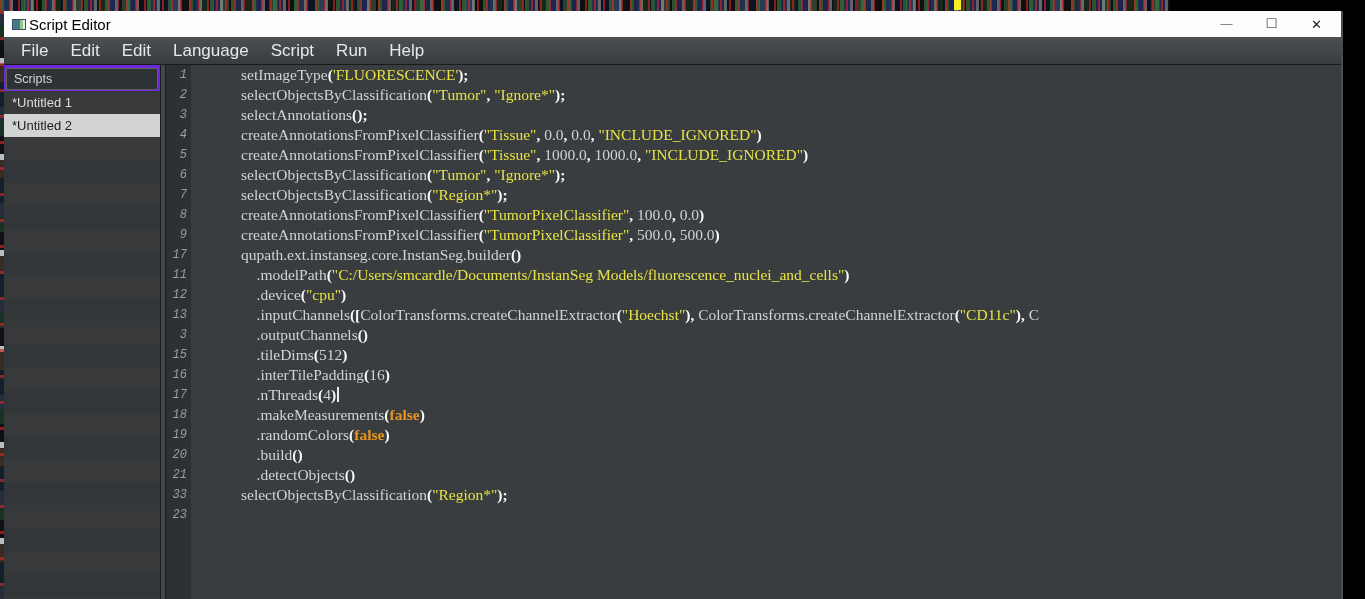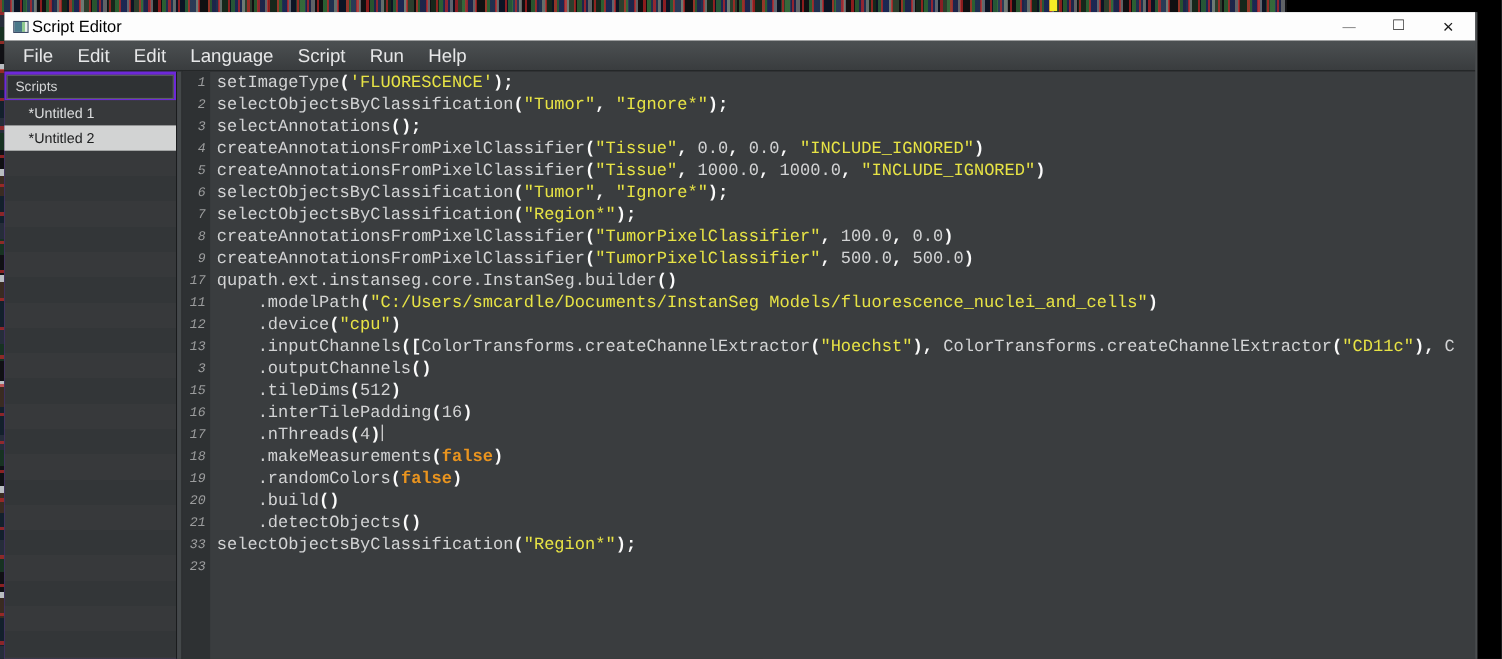--- a/index.html
+++ b/index.html
@@ -75,38 +75,38 @@
   .sidebar-header{
     margin:3px 2px 1px 2px;height:20px;line-height:20px;flex:0 0 20px;
     background:#2f3234;border:1px solid #5c5f61;color:#d2d3d4;
     font-size:12.5px;padding-left:7px;
   }
   .script-list{
     flex:1;min-height:0;
     background:repeating-linear-gradient(180deg,#37393b 0 23px,#333638 23px 46px);
   }
   .script-item{
-    height:23px;line-height:23px;padding-left:22px;font-size:13px;color:#dcddde;
+    height:23px;line-height:23px;padding-left:8px;font-size:13px;color:#dcddde;
     white-space:nowrap;overflow:hidden;
   }
   .script-item.selected{background:var(--c-selected);color:#1c1d1e;}
   .divider{
     width:4px;flex:0 0 4px;background:#44484a;border-right:1px solid #1a1c1d;
   }
   .editor{flex:1;display:flex;min-width:0;background:var(--c-editor-bg);}
   .gutter{
     width:25px;flex:0 0 25px;background:var(--c-gutter-bg);
     font-family:"Liberation Mono",monospace;font-style:italic;font-size:12px;
     color:#9c9d9e;text-align:right;box-sizing:border-box;padding-right:4px;
   }
   .ln{height:20px;line-height:20px;}
   .code{
     flex:1;min-width:0;overflow:hidden;padding-left:6px;
-    font-family:Liberation Mono, monospace;font-size:15.5px;line-height:20px;
-    color:var(--c-code);white-space:pre;
+    font-family:Liberation Serif, serif;font-size:15.5px;line-height:20px;
+    color:var(--c-code);white-space:pre;margin-left:44px;
   }
   .cl{height:20px;}
   .cl .s{color:var(--c-string);}
   .cl .k{color:var(--c-keyword);font-weight:bold;}
   .cl .p{color:var(--c-punct);font-weight:bold;}
   .caret{
     display:inline-block;width:1.5px;height:15px;background:#ececec;
     vertical-align:-2px;margin-left:1px;
   }
 </style>

